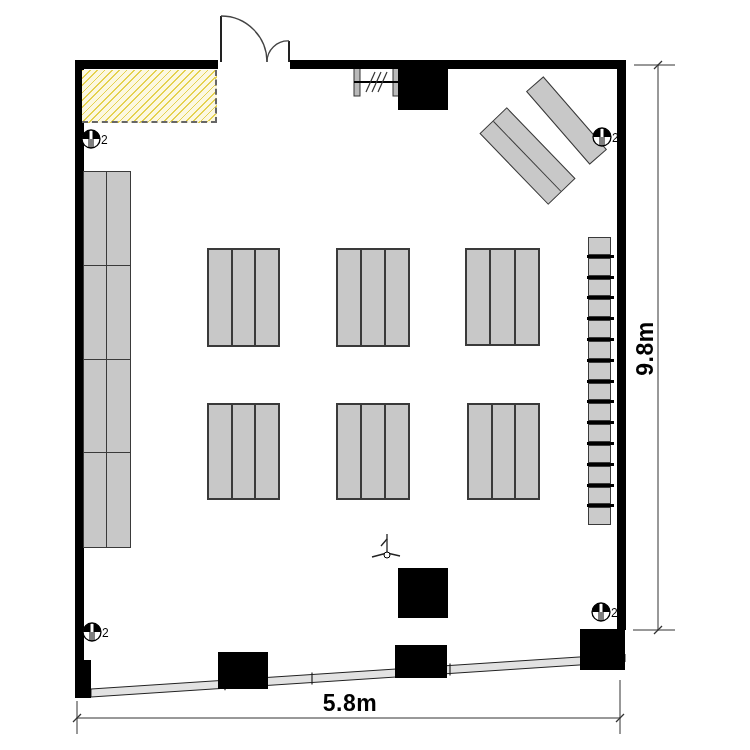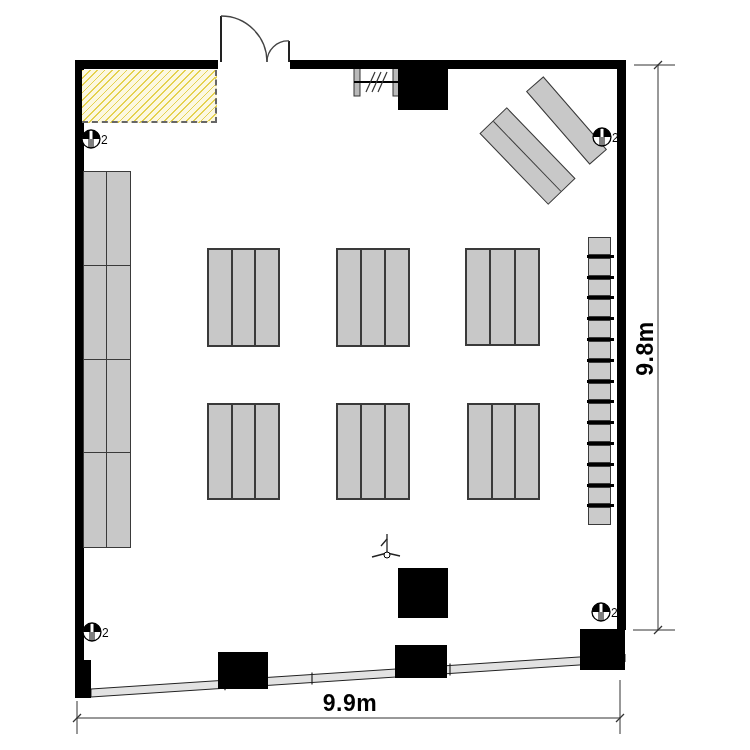--- a/index.html
+++ b/index.html
@@ -200,15 +200,15 @@
         <line x1="0" y1="0" x2="0" y2="9" stroke="#000" stroke-width="1"></line>
         <text x="10" y="5" font-size="12" font-family="&quot;Liberation Sans&quot;, sans-serif" fill="#000">2</text>
       </g>
       <line x1="387" y1="534" x2="387" y2="553" stroke="#222222" stroke-width="1.3"></line>
       <line x1="387" y1="539" x2="381" y2="546" stroke="#222222" stroke-width="1.3"></line>
       <line x1="387" y1="553" x2="372" y2="557" stroke="#222222" stroke-width="1.3"></line>
       <line x1="387" y1="553" x2="400" y2="556" stroke="#222222" stroke-width="1.3"></line>
       <circle cx="387" cy="555" r="3" fill="#fff" stroke="#000" stroke-width="1"></circle>
     </svg>
 
-  <div class="dim-label" id="label-bottom" style="width: 90px; left: 305px; top: 690px;">9.9m</div>
+  <div class="dim-label" id="label-bottom" style="width: 90px; left: 305px; top: 690px;">5.8m</div>
   <div class="dim-label vertical" id="label-right" style="width: 90px; left: 600px; top: 335px;">9.8m</div>
 </div>
 
 </body></html>

